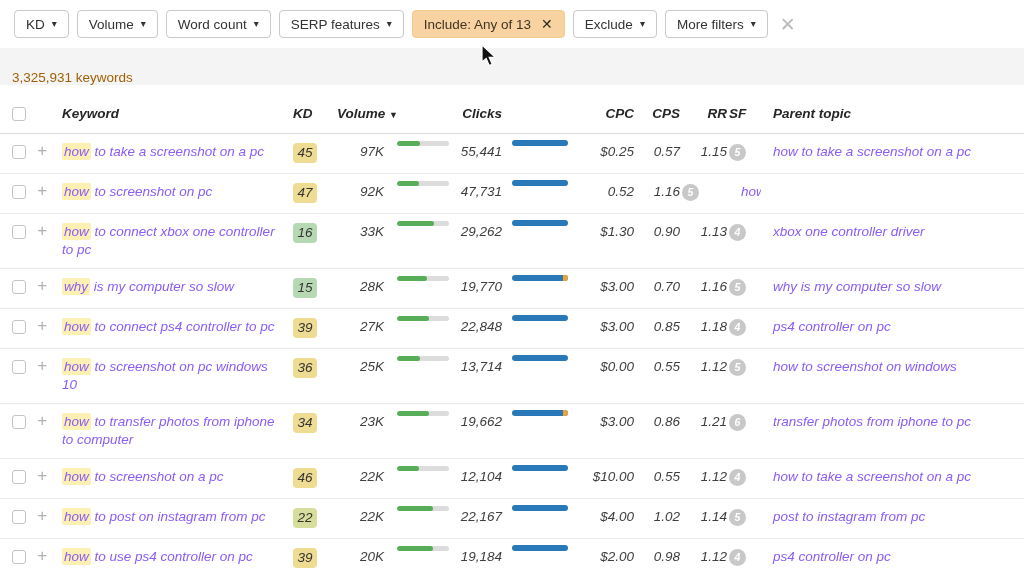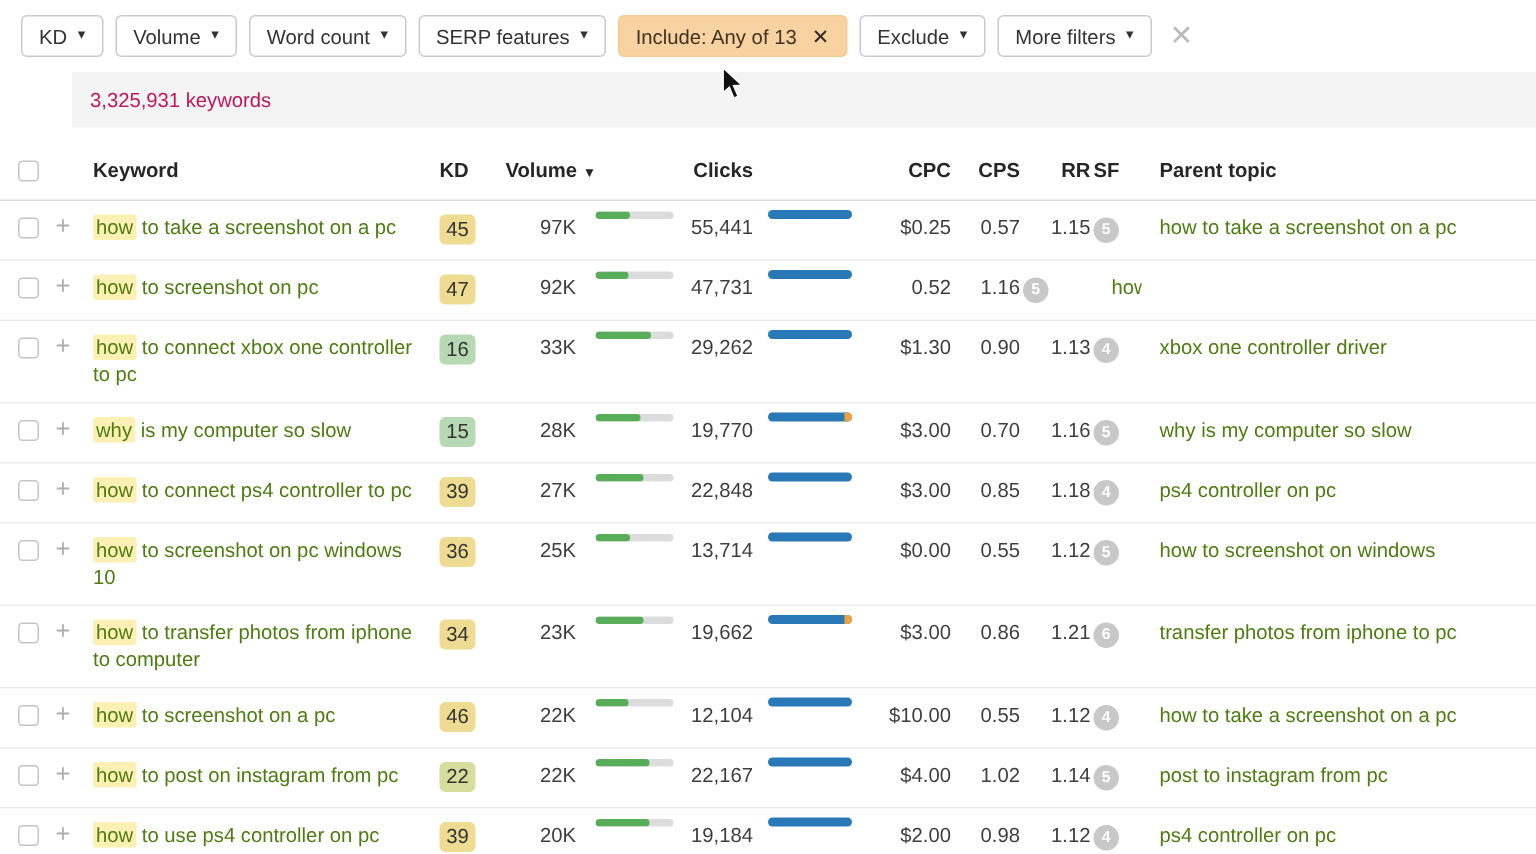--- a/index.html
+++ b/index.html
@@ -4,21 +4,21 @@
 <style>
   * { box-sizing: border-box; margin: 0; padding: 0; }
   html, body { width: 1024px; height: 569px; overflow: hidden; }
   body {
     font-family: "Liberation Sans", "DejaVu Sans", sans-serif;
     font-size: 13.5px;
     color: #3e3e3e;
     background: #fff;
     position: relative;
   }
-  a { text-decoration: none; color: #4d7c0f; cursor: pointer; }
+  a { text-decoration: none; color: #8b5cf6; cursor: pointer; }
 
   
   .filter-bar {
     height: 48px;
     display: flex;
     align-items: center;
     gap: 8px;
     padding: 0 14px;
     background: #fff;
   }
@@ -51,33 +51,33 @@
     white-space: nowrap;
   }
   .chip-x { font-weight: 700; font-size: 14px; color: #2e2a24; cursor: pointer; }
   .clear-all { color: #bbb; font-size: 19px; margin-left: 4px; cursor: pointer; line-height: 1; }
 
   
   .count-bar {
     height: 37px;
     background: #f4f4f4;
     display: flex;
-    align-items: center;
+    align-items: flex-end;
     padding: 0 12px;
-    color: #be185d;
+    color: #a16207;
     margin-bottom: 12px;
-    margin-left: 48px;
   }
 
   
   .trow {
     display: grid;
     grid-template-columns: 12px 20px 30px 224px 44px 56px 64px 54px 64px 68px 46px 47px 32px 1fr;
     align-items: start;
     border-bottom: 1px solid #eaeaea;
+    font-style: italic;
   }
   .thead { border-bottom: 1px solid #dcdcdc; }
   .thead .cell { font-weight: 700; color: #262626; padding-top: 8px; padding-bottom: 7px; }
   .cell { padding-top: 9px; padding-bottom: 9px; line-height: 18px; }
   .c-right { text-align: right; padding-right: 2px; }
   .c-kd { padding-left: 7px; }
   .c-sf { text-align: left; }
   .c-parent { padding-left: 12px; white-space: nowrap; overflow: hidden; }
   .c-volhead { grid-column: 6 / 8; padding-left: 7px; white-space: nowrap; }
   .sort-arrow { font-size: 9px; color: #262626; }

